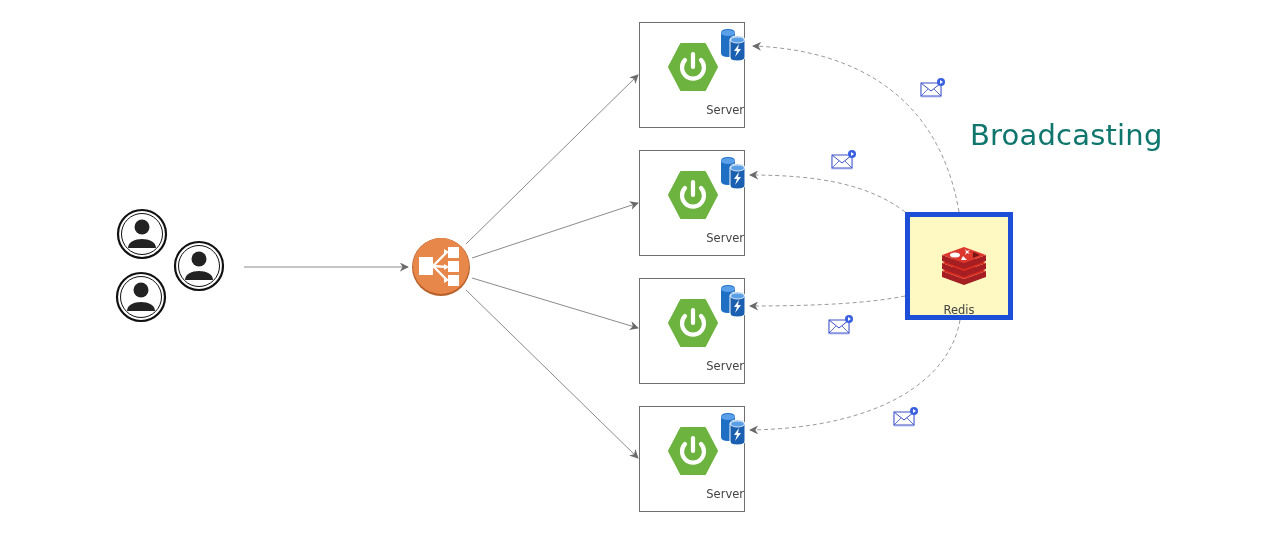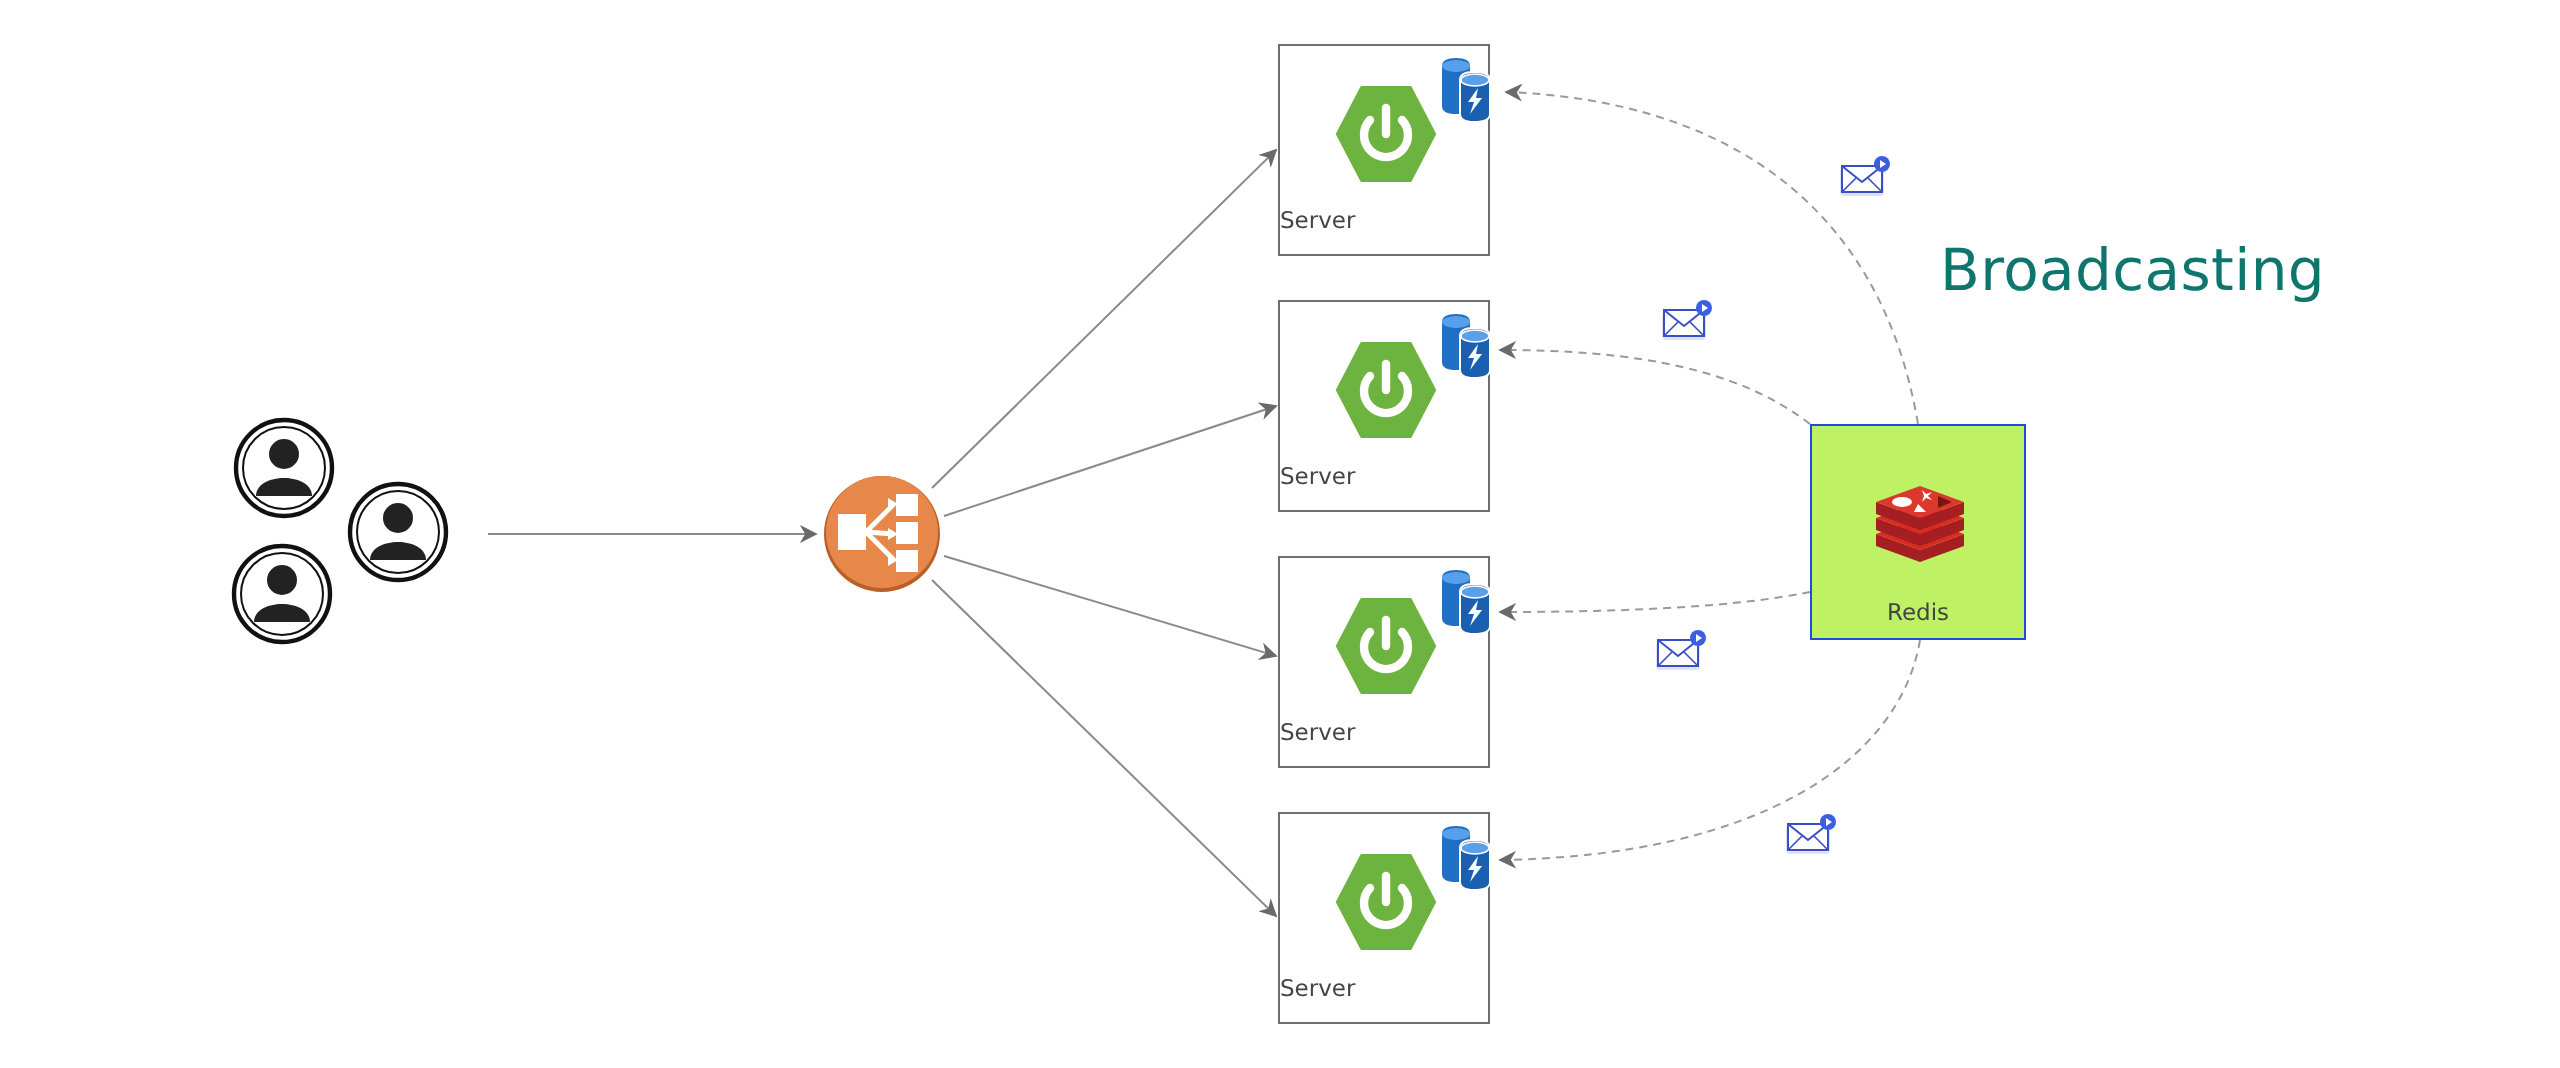--- a/index.html
+++ b/index.html
@@ -1,24 +1,24 @@
 <!DOCTYPE html>
 <html><head>
 <meta charset="utf-8">
 <style>
   html, body { margin: 0; padding: 0; background: #ffffff; }
   body { width: 1280px; height: 534px; position: relative; overflow: hidden;
          font-family: "Liberation Sans", sans-serif; }
   #canvas { position: absolute; left: 0; top: 0; width: 1280px; height: 534px; }
   .server-box { position: absolute; width: 106px; height: 106px; border: 1px solid #6f6f6f;
                 background: #fff; box-sizing: border-box; }
-  .server-label { position: absolute; left: 0; width: 100%; top: 80px; text-align: left;
+  .server-label { position: absolute; left: 0; width: 100%; top: 80px; text-align: right;
                   font-family: "DejaVu Sans", sans-serif; font-size: 11.5px; color: #444; }
   .redis-box { position: absolute; left: 905px; top: 212px; width: 108px; height: 108px;
-               border: 1px solid #1d4ed8; background: #bef264; box-sizing: border-box; }
+               border: 5px solid #1d4ed8; background: #fef9c3; box-sizing: border-box; }
   .redis-label { position: absolute; left: 0; width: 100%; top: 86px; text-align: center;
                  font-family: "DejaVu Sans", sans-serif; font-size: 11.5px; color: #444; }
   .title { position: absolute; left: 970px; top: 118px; font-family: "DejaVu Sans", sans-serif;
            font-size: 29px; color: #0f766e; letter-spacing: 0.2px; }
   .abs { position: absolute; }
 </style>
 </head>
 <body>
 
 <svg id="canvas" viewBox="0 0 1280 534">

